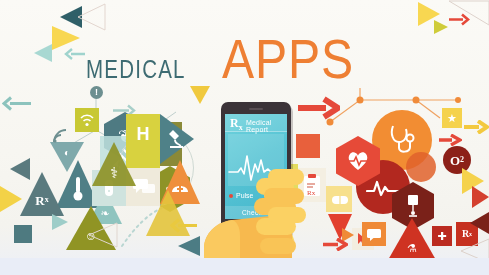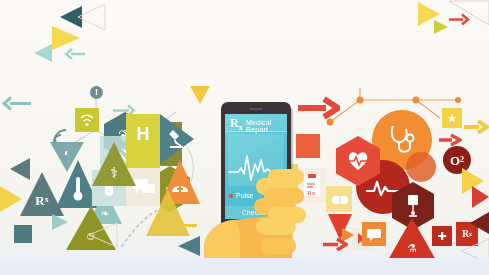--- a/index.html
+++ b/index.html
@@ -82,20 +82,24 @@
     <div class="sh tri-r" style="left:418px;top:2px;width:22px;height:24px;background:#f8d751;"></div>
     <div class="sh tri-r" style="left:434px;top:20px;width:14px;height:14px;background:#cfcc3a;"></div>
     <svg class="sh" style="left:448px;top:13px;" width="22" height="13" viewBox="0 0 22 13">
       <path d="M1 6.5 H15 M14 1.5 L20 6.5 L14 11.5" stroke="#e5493a" stroke-width="2.6" fill="none"></path>
     </svg>
     <svg class="sh" style="left:448px;top:0px;" width="42" height="26" viewBox="0 0 42 26">
       <polygon points="1,1 41,1 41,25" fill="none" stroke="#ded3cc" stroke-width="1"></polygon>
     </svg>
   </div>
 
+  <div id="headline">
+    <span id="t-medical">MEDICAL</span>
+    <span id="t-apps">APPS</span>
+  </div>
 
   <div class="layer">
 
     <svg class="sh" style="left:60px;top:86px;" width="120" height="90" viewBox="0 0 120 90">
       <path d="M36 10 L36 44 M36 44 L12 58 M36 44 L60 58 M60 58 L60 86 M60 58 L96 40" stroke="#bfcfcd" stroke-width="1" fill="none"></path>
       <path d="M96 40 L116 26" stroke="#bfcfcd" stroke-width="1" fill="none"></path>
     </svg>
     <div class="sh circ" style="left:90px;top:86px;width:13px;height:13px;background:#6d8f90;"></div>
     <div class="ico" style="left:90px;top:86px;width:13px;height:13px;font-size:9px;font-weight:700;">!</div>
     <svg class="sh" style="left:112px;top:104px;" width="24" height="13" viewBox="0 0 24 13">

